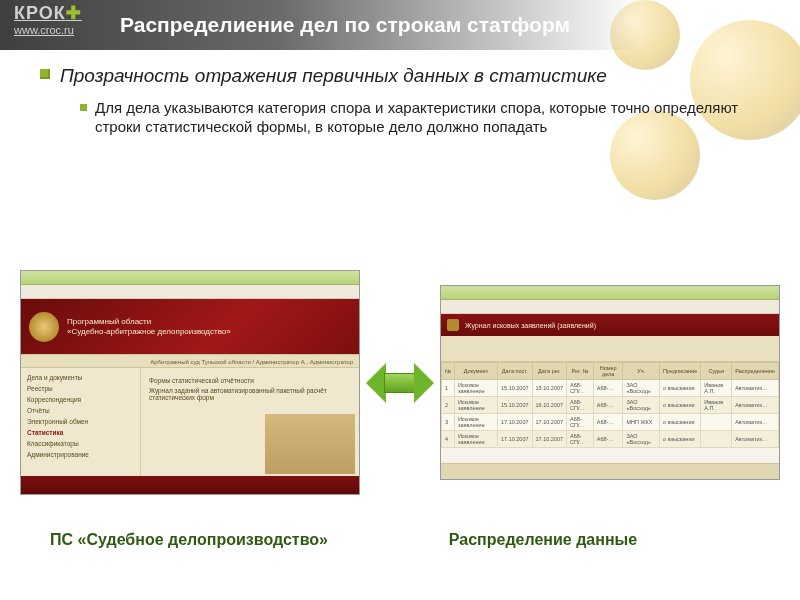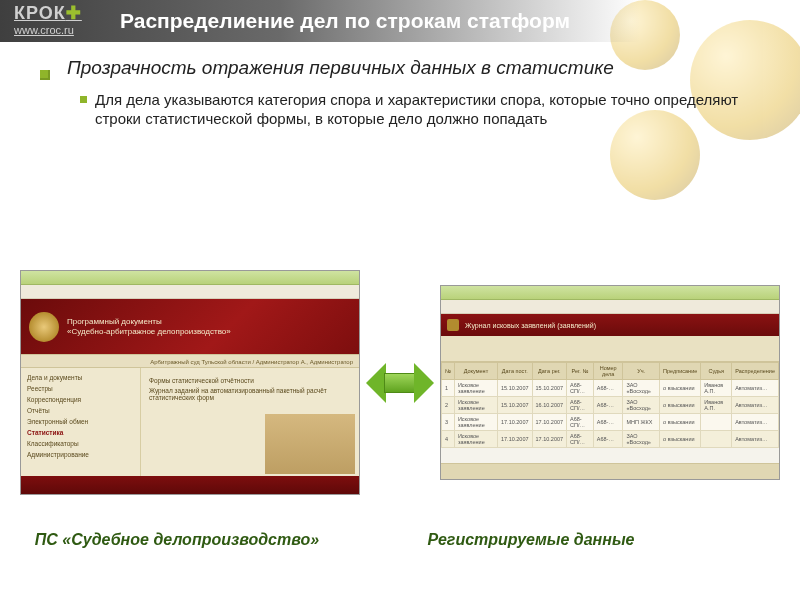--- a/index.html
+++ b/index.html
@@ -20,39 +20,39 @@
     background: radial-gradient(circle at 30% 30%, #ffe38a, #d9a300 60%, #8a6200);
   }
   .bg-decor::before { width: 120px; height: 120px; top: 60px; right: 30px; }
   .bg-decor::after  { width: 90px;  height: 90px;  top: 150px; right: 140px; }
   .bg-decor .ball3 { position:absolute; width:70px; height:70px; top:40px; right:160px; border-radius:50%;
     background: radial-gradient(circle at 30% 30%, #ffe38a, #d9a300 60%, #8a6200); }
 
   
   .header {
     position: relative; z-index: 2;
-    height: 42px;
+    height: 50px;
     background: linear-gradient(to right, #3f3f3f 0%, #6a6a6a 35%, rgba(106,106,106,0) 80%);
     color: #fff;
     display: flex; align-items: center;
     padding-left: 120px;
   }
   .logo {
     position: absolute; left: 14px; top: 4px; z-index: 3;
     color: #d0d0d0; font-size: 11px; line-height: 1.1; text-decoration: underline;
   }
   .logo .brand { font-size: 18px; font-weight: bold; letter-spacing: 1px; }
   .logo .brand-accent { color: #9bbf2e; }
   .slide-title { font-size: 21px; font-weight: bold; }
 
   .content { position: relative; z-index: 1; padding: 14px 28px 0 40px; }
 
   ul.top { list-style: none; }
   ul.top > li { margin-bottom: 10px; }
-  ul.top > li > .row { display: flex; align-items: flex-end; gap: 7px; }
+  ul.top > li > .row { display: flex; align-items: flex-start; }
   .bullet-sq {
     width: 10px; height: 10px; background: #8fb52a; margin-top: 5px; margin-right: 10px; flex: 0 0 auto;
     box-shadow: inset -2px -2px 0 rgba(0,0,0,0.15);
   }
   .lead { font-style: italic; font-size: 19px; line-height: 1.25; color: #222; }
 
   ul.sub { list-style: none; margin: 10px 0 10px 40px; }
   ul.sub > li { display: flex; align-items: flex-start; margin-bottom: 22px; }
   .bullet-sm {
     width: 7px; height: 7px; background: #8fb52a; margin-top: 6px; margin-right: 8px; flex: 0 0 auto;
@@ -113,21 +113,21 @@
     border:1px solid #4e8a16;
   }
   .arrow .head-l, .arrow .head-r {
     position:absolute; top:3px; width:0; height:0;
     border-top:20px solid transparent; border-bottom:20px solid transparent;
   }
   .arrow .head-l { left:-2px;  border-right:20px solid #6fb529; }
   .arrow .head-r { right:-2px; border-left:20px solid #6fb529; }
 
   
-  .captions { position:absolute; left:0; width:708px; top:530px; display:flex;font-style:italic; }
+  .captions { position:absolute; left:12px; width:708px; top:530px; display:flex; }
   .cap { flex:1; text-align:center; font-size:16px; font-weight:bold; color:#2f5a12; line-height:1.25; padding:0 20px;}
 </style>
 </head>
 <body>
 
 <div class="bg-decor">
     <div class="ball3"></div>
   </div>
 
 <div class="logo">
@@ -157,21 +157,21 @@
 </div>
 
 <div class="shots">
 
   <div class="shot shot1">
     <div class="s1-titlebar"></div>
     <div class="s1-toolbar"></div>
     <div class="s1-banner">
       <div class="s1-emblem"></div>
       <div class="s1-banner-text">
-        <div>Программный документы</div>
+        <div>Программный области</div>
         <div>«Судебно-арбитражное делопроизводство»</div>
       </div>
     </div>
     <div class="s1-crumb">Арбитражный суд Тульской области / Администратор А., Администратор</div>
     <div class="s1-body">
       <div class="s1-side" id="s1-side">
           <div>Дела и документы</div>
           <div>Реестры</div>
           <div>Корреспонденция</div>
           <div>Отчёты</div>
@@ -270,14 +270,14 @@
             <td>Автоматиз…</td>
           </tr>
         </tbody>
     </table>
     <div class="s2-bottom"></div>
   </div>
 </div>
 
 <div class="captions">
   <div class="cap">ПС «Судебное делопроизводство»</div>
-  <div class="cap">Регистрируемые данные</div>
+  <div class="cap">Распределение данные</div>
 </div>
 
 </body></html>

